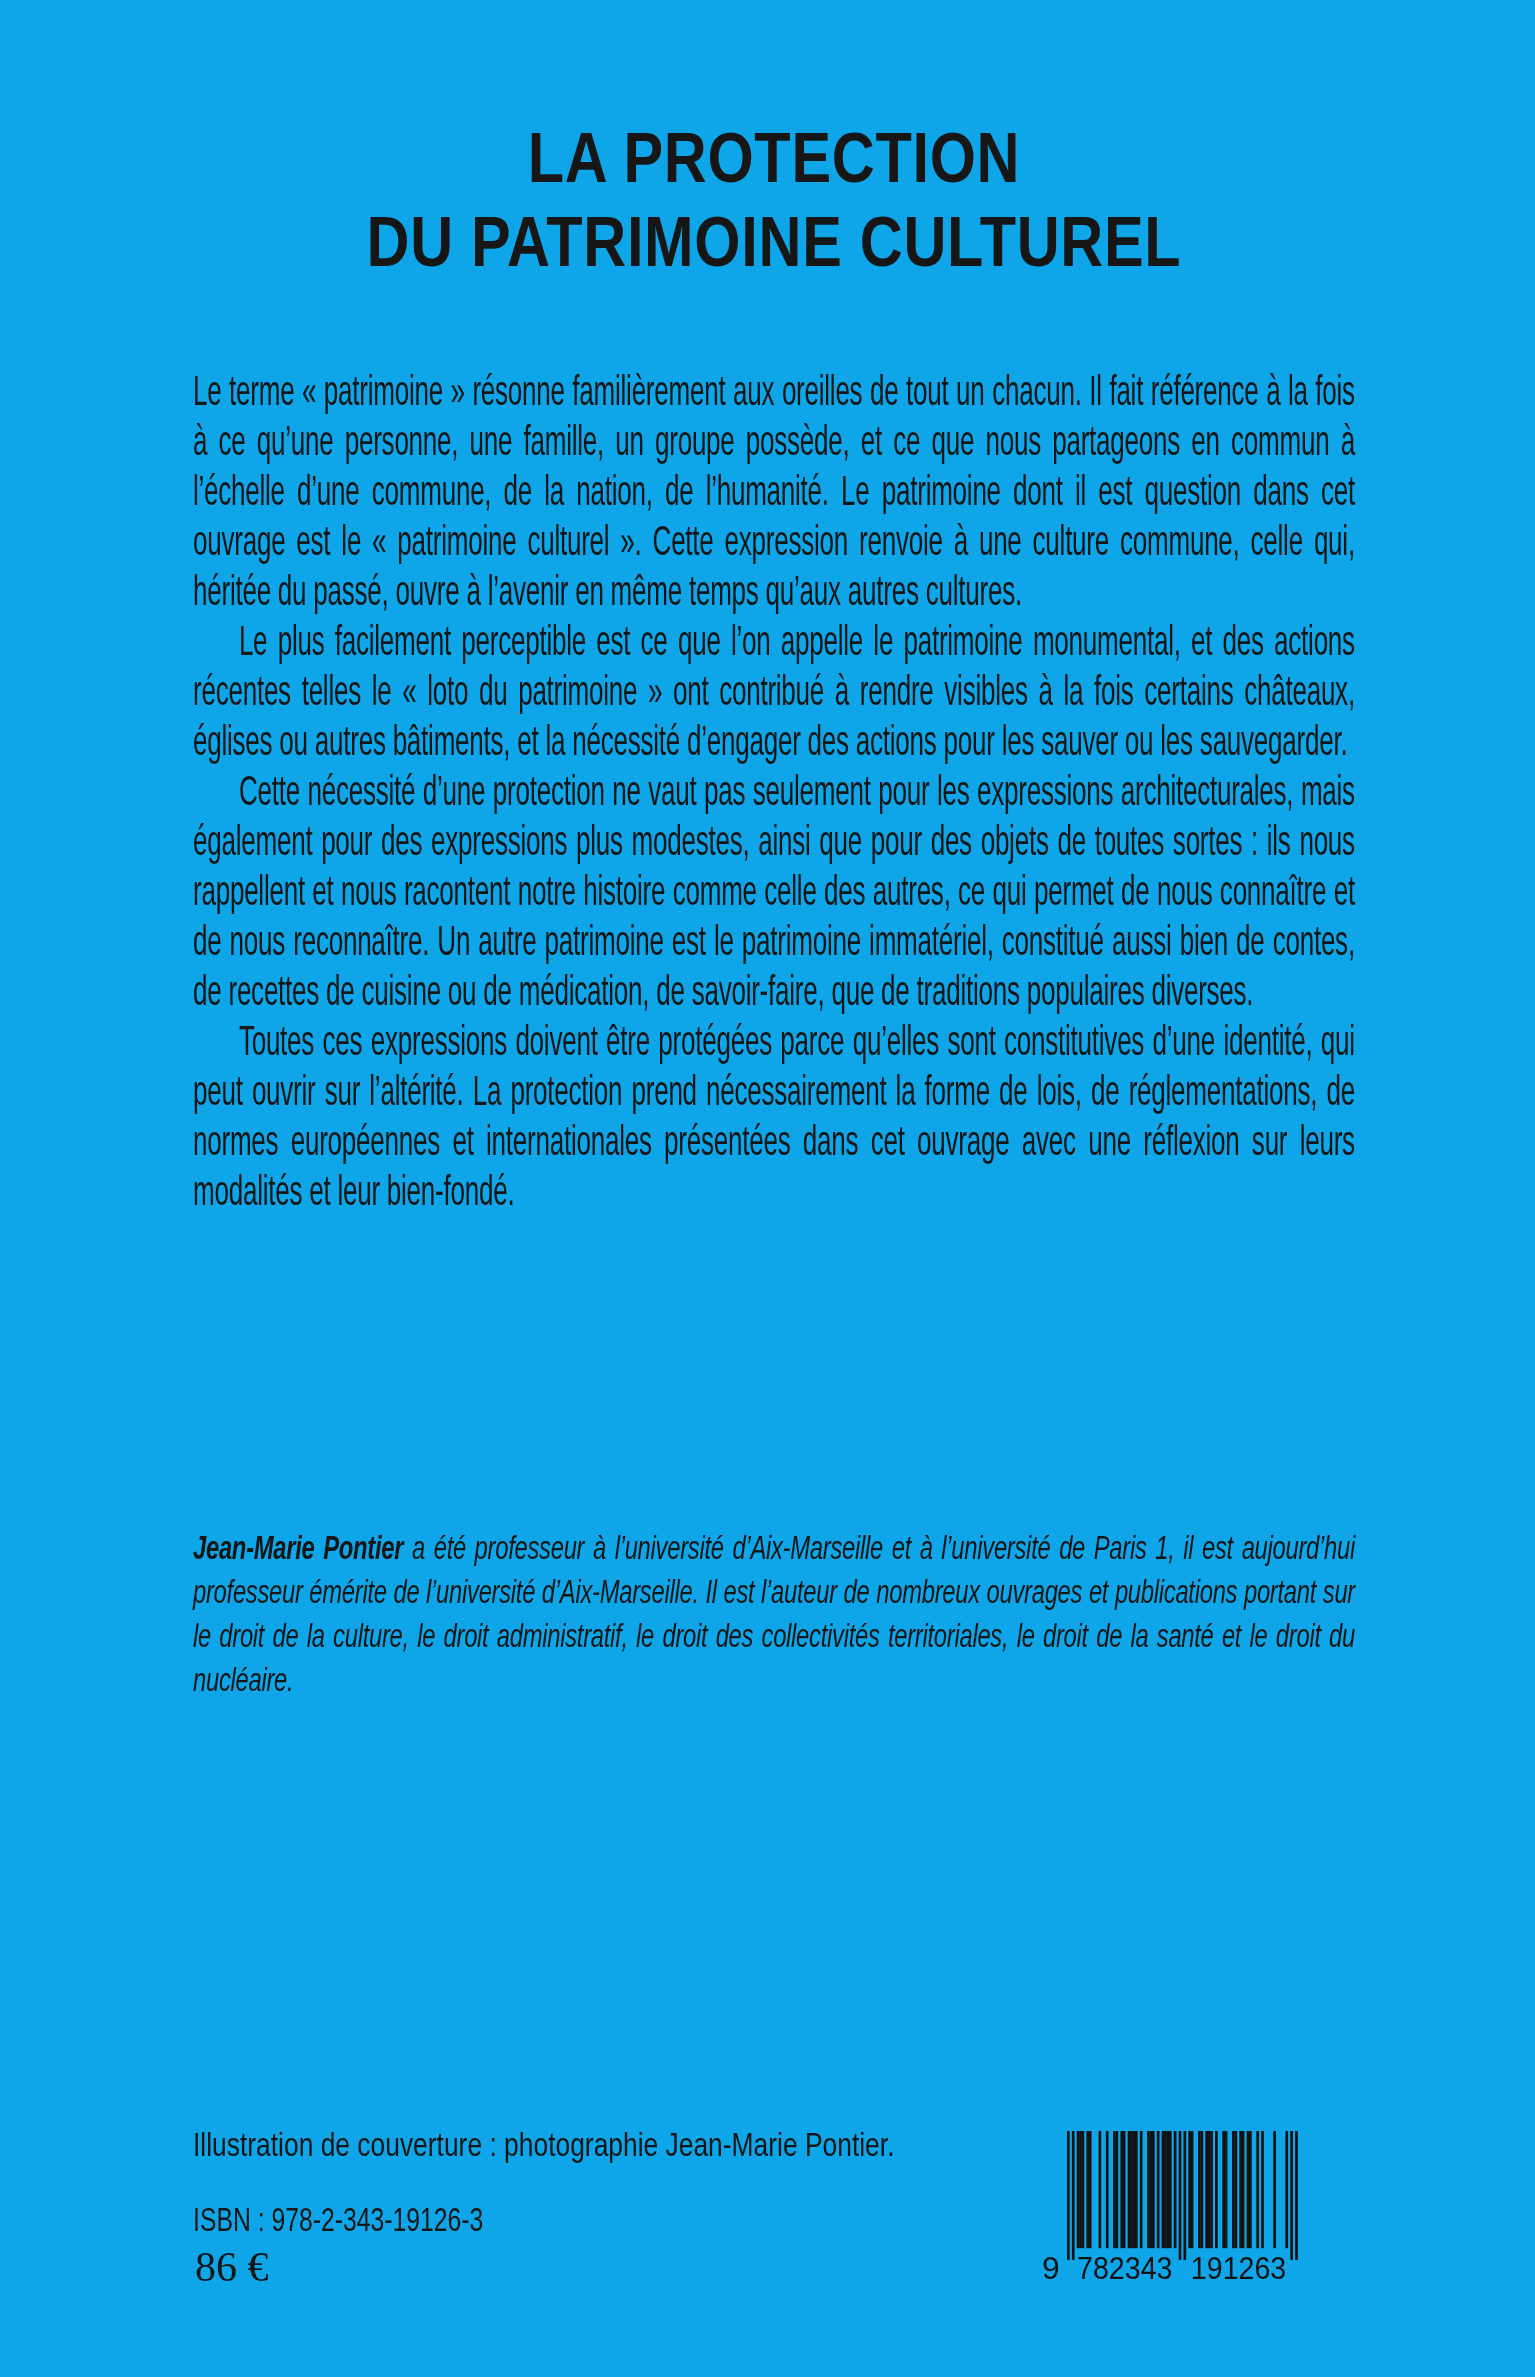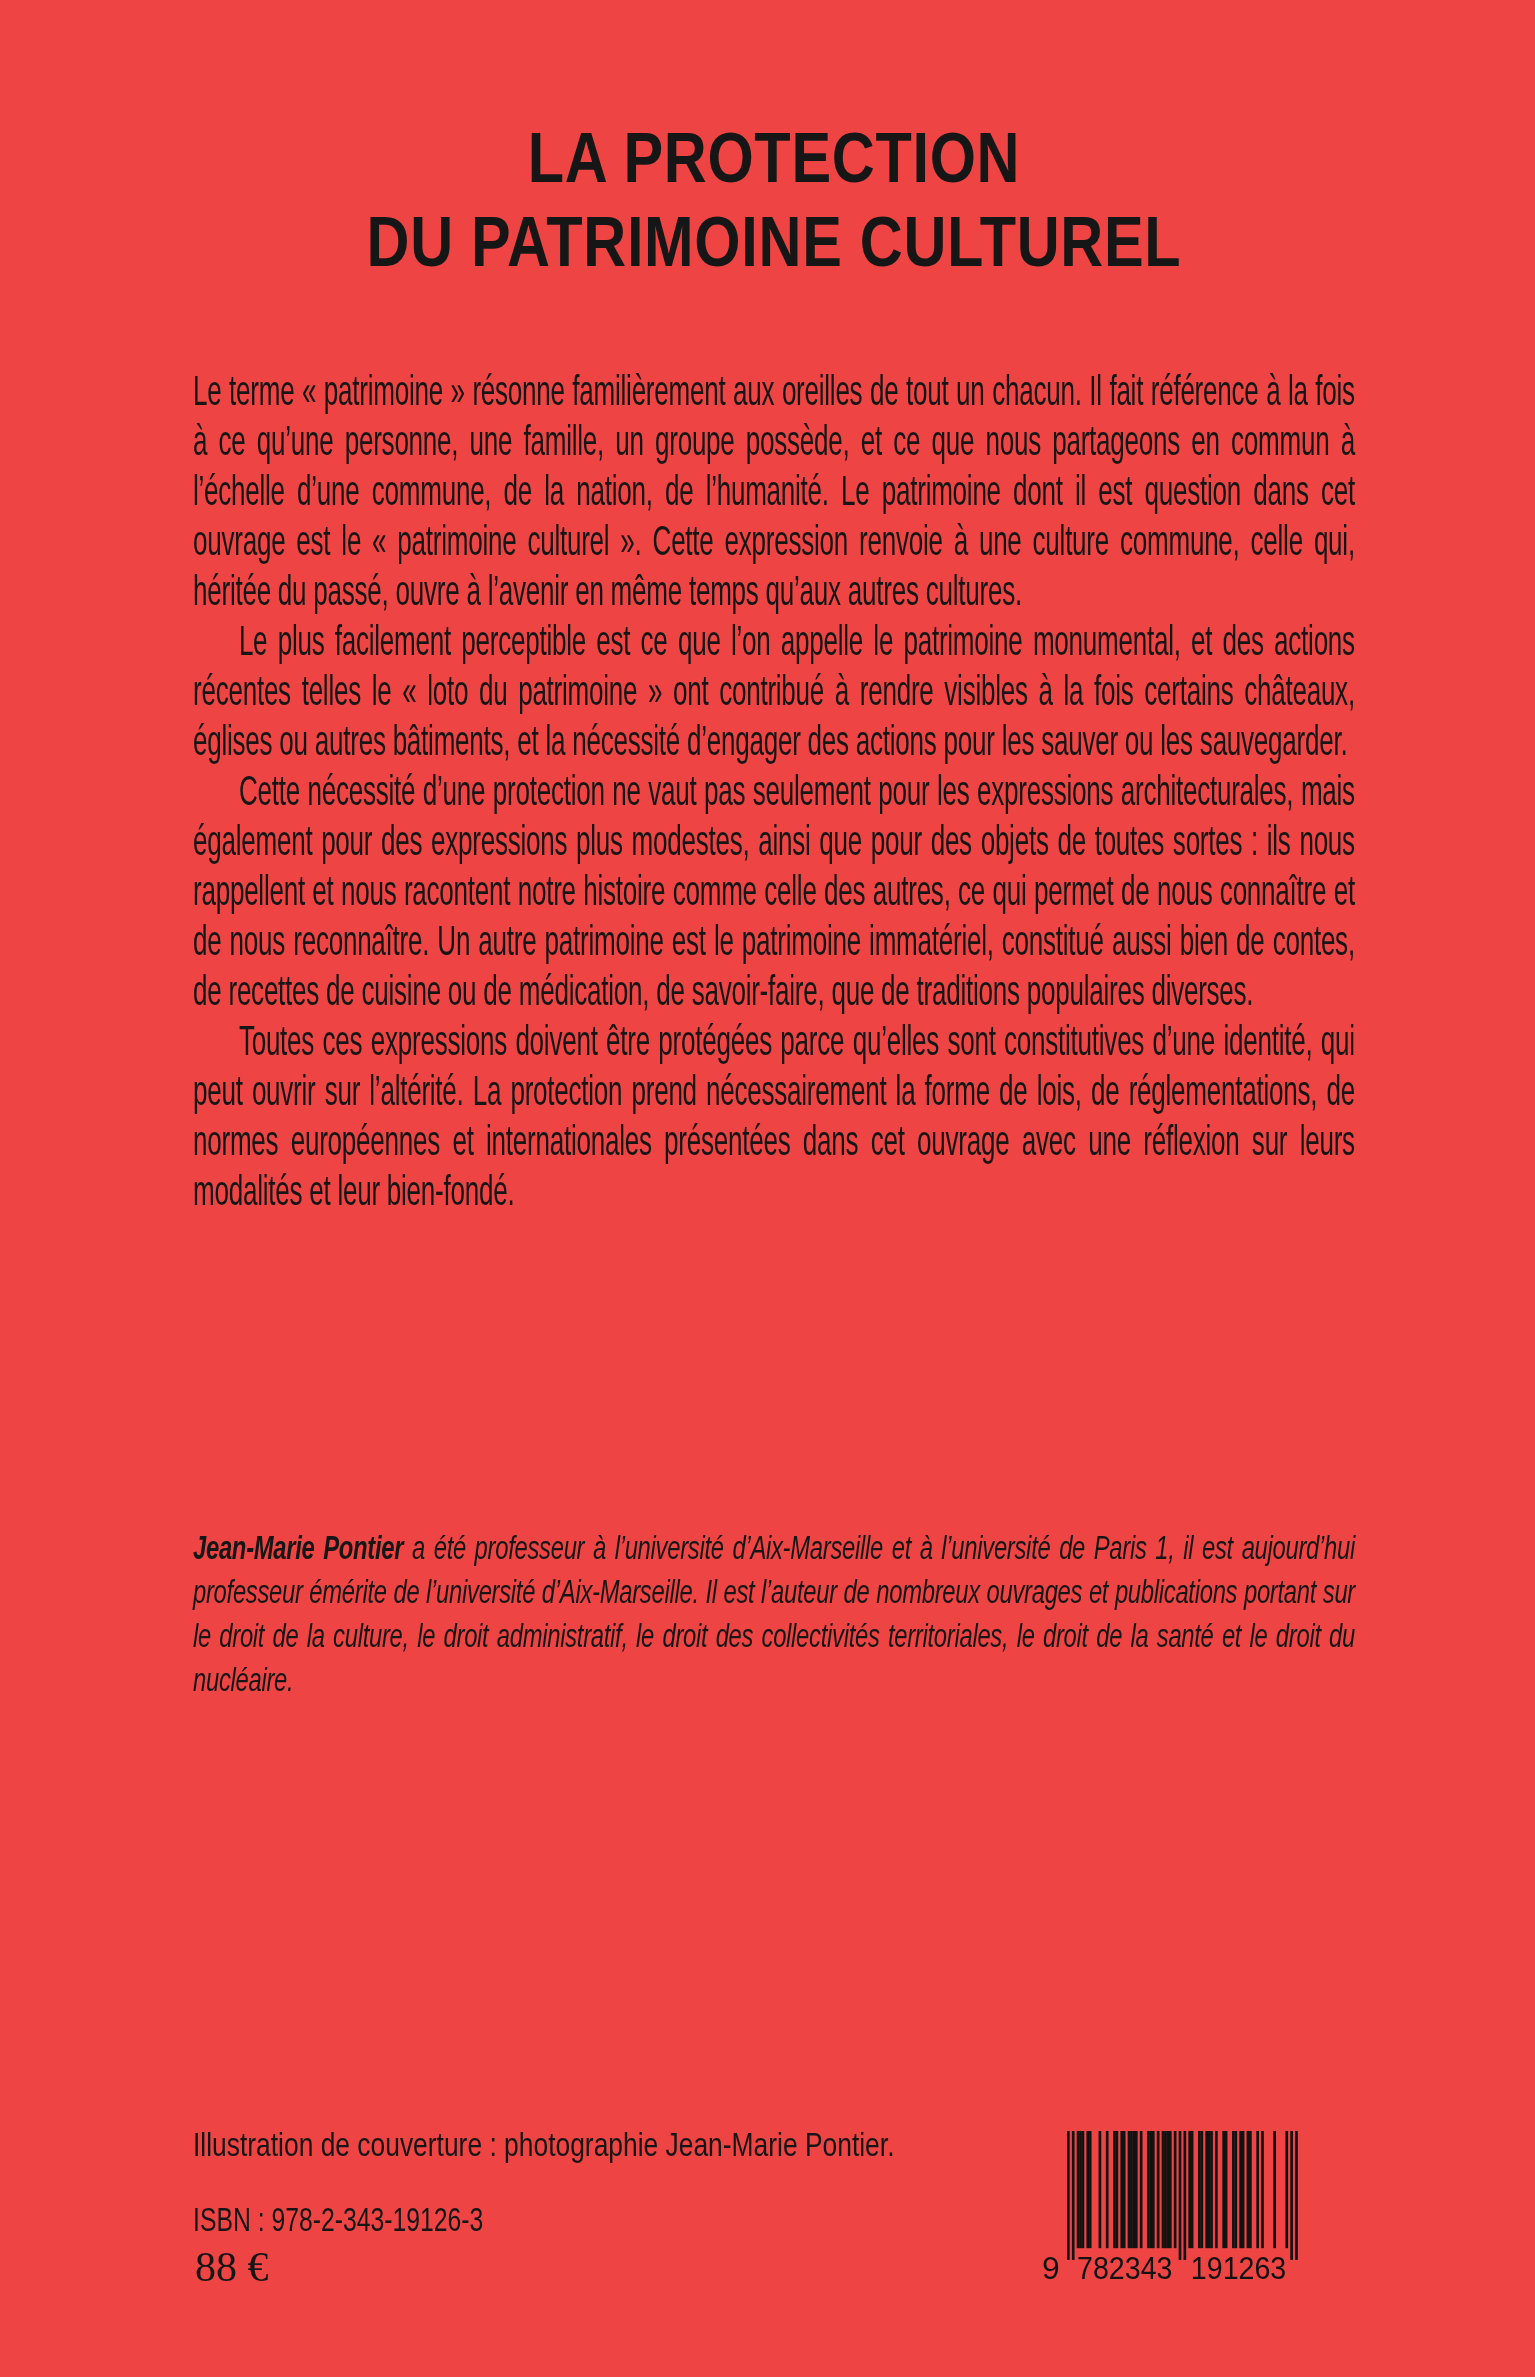--- a/index.html
+++ b/index.html
@@ -1,21 +1,21 @@
 <!DOCTYPE html>
 <html style="font-size:13.4px"><head>
 <meta charset="utf-8">
 <style>
   html, body { margin: 0; padding: 0; background: #e8e8e8; }
   .page {
     position: relative;
     width: 1535px;
     height: 2377px;
     margin: 0 auto;
-    background: #ef4444;
+    background: #0ea5e9;
     overflow: hidden;
     font-family: "Liberation Sans", sans-serif;
     color: #161616;
   }
   .col {
     position: absolute;
     left: 193px;
     transform-origin: 0 0;
   }
   .title {
@@ -103,21 +103,21 @@
   </div>
 
   <div class="bio col">
     <p><span class="bio-name">Jean-Marie Pontier </span><span>a été professeur à l’université d’Aix-Marseille et à l’université de Paris 1, il est aujourd’hui professeur émérite de l’université d’Aix-Marseille. Il est l’auteur de nombreux ouvrages et publications portant sur le droit de la culture, le droit administratif, le droit des collectivités territoriales, le droit de la santé et le droit du nucléaire.</span></p>
   </div>
 
   <div class="credit col">Illustration de couverture : photographie Jean-Marie Pontier.</div>
 
   <div class="isbn col">ISBN : 978-2-343-19126-3</div>
 
-  <div class="price">88 €</div>
+  <div class="price">86 €</div>
 
   <div class="barcode">
     <svg id="ean-svg" width="285" height="159" viewBox="0 0 340 190" xmlns="http://www.w3.org/2000/svg">
         <g fill="#121212">
           <rect x="32.00" y="6" width="3.20" height="154"></rect>
           <rect x="37.80" y="6" width="3.20" height="154"></rect>
           <rect x="43.60" y="6" width="3.20" height="140"></rect>
           <rect x="46.50" y="6" width="3.20" height="140"></rect>
           <rect x="49.40" y="6" width="3.20" height="140"></rect>
           <rect x="55.20" y="6" width="3.20" height="140"></rect>

